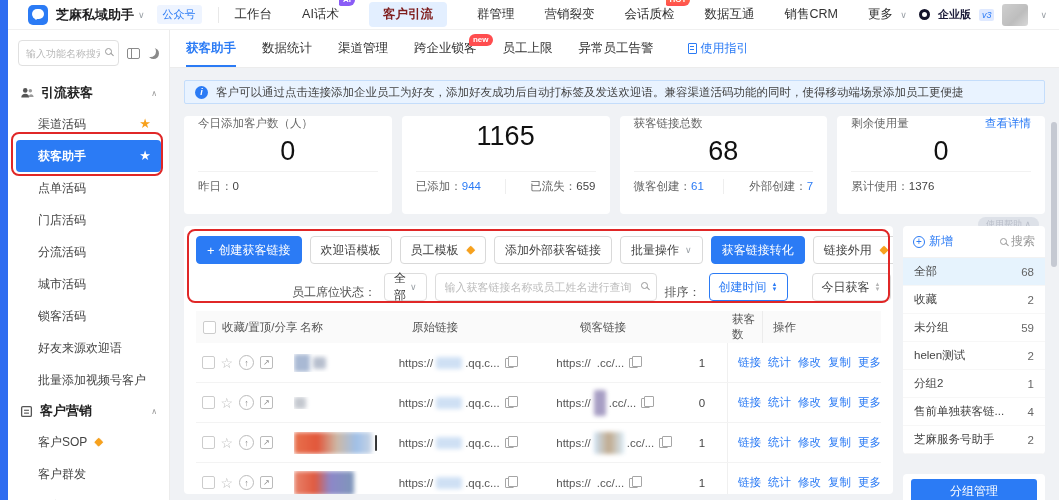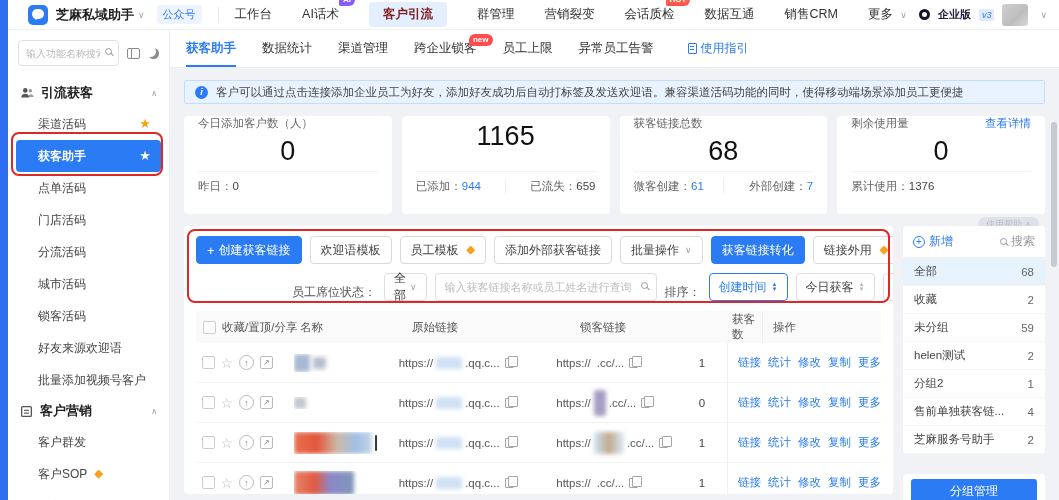--- a/index.html
+++ b/index.html
@@ -338,29 +338,29 @@
       <rect x="2" y="2" width="12" height="12" rx="1.5" fill="none" stroke="#555" stroke-width="1.6"></rect>
       <line x1="5" y1="6.5" x2="11" y2="6.5" stroke="#555" stroke-width="1.4"></line>
       <line x1="5" y1="10" x2="11" y2="10" stroke="#555" stroke-width="1.4"></line>
     </svg>
     <span class="side-sec-title">客户营销</span>
     <span class="sec-chevron">∧</span>
   </div>
 
   <div>
 
-      <div class="side-item">
-        <span>客户群发</span>
-        
-        
-      </div>
-
       <div class="side-item f-gem">
         <span>客户SOP</span>
         <span class="gem">◆</span>
+        
+      </div>
+
+      <div class="side-item">
+        <span>客户群发</span>
+        
         
       </div>
 
       <div class="side-item">
         <span>逐客群发</span>
         
         
       </div>
     </div>
 
@@ -513,21 +513,21 @@
           <span class="f-label">员工席位状态：</span>
           <span class="select">
             <span>全部</span>
             <span class="caret">∨</span>
           </span>
           <span class="f-search">
             <input placeholder="输入获客链接名称或员工姓名进行查询" style="">
             <span class="mag"></span>
           </span>
           <span class="f-label">排序：</span>
-          <span style="display:inline-flex;gap:8px">
+          <span style="display:inline-flex;gap:24px">
 
               <span class="sort-btn f-active">
                 <span>创建时间</span>
                 <span class="sort-caret">
                   <span>▲</span>
                   <span>▼</span>
                 </span>
               </span>
 
               <span class="sort-btn">

